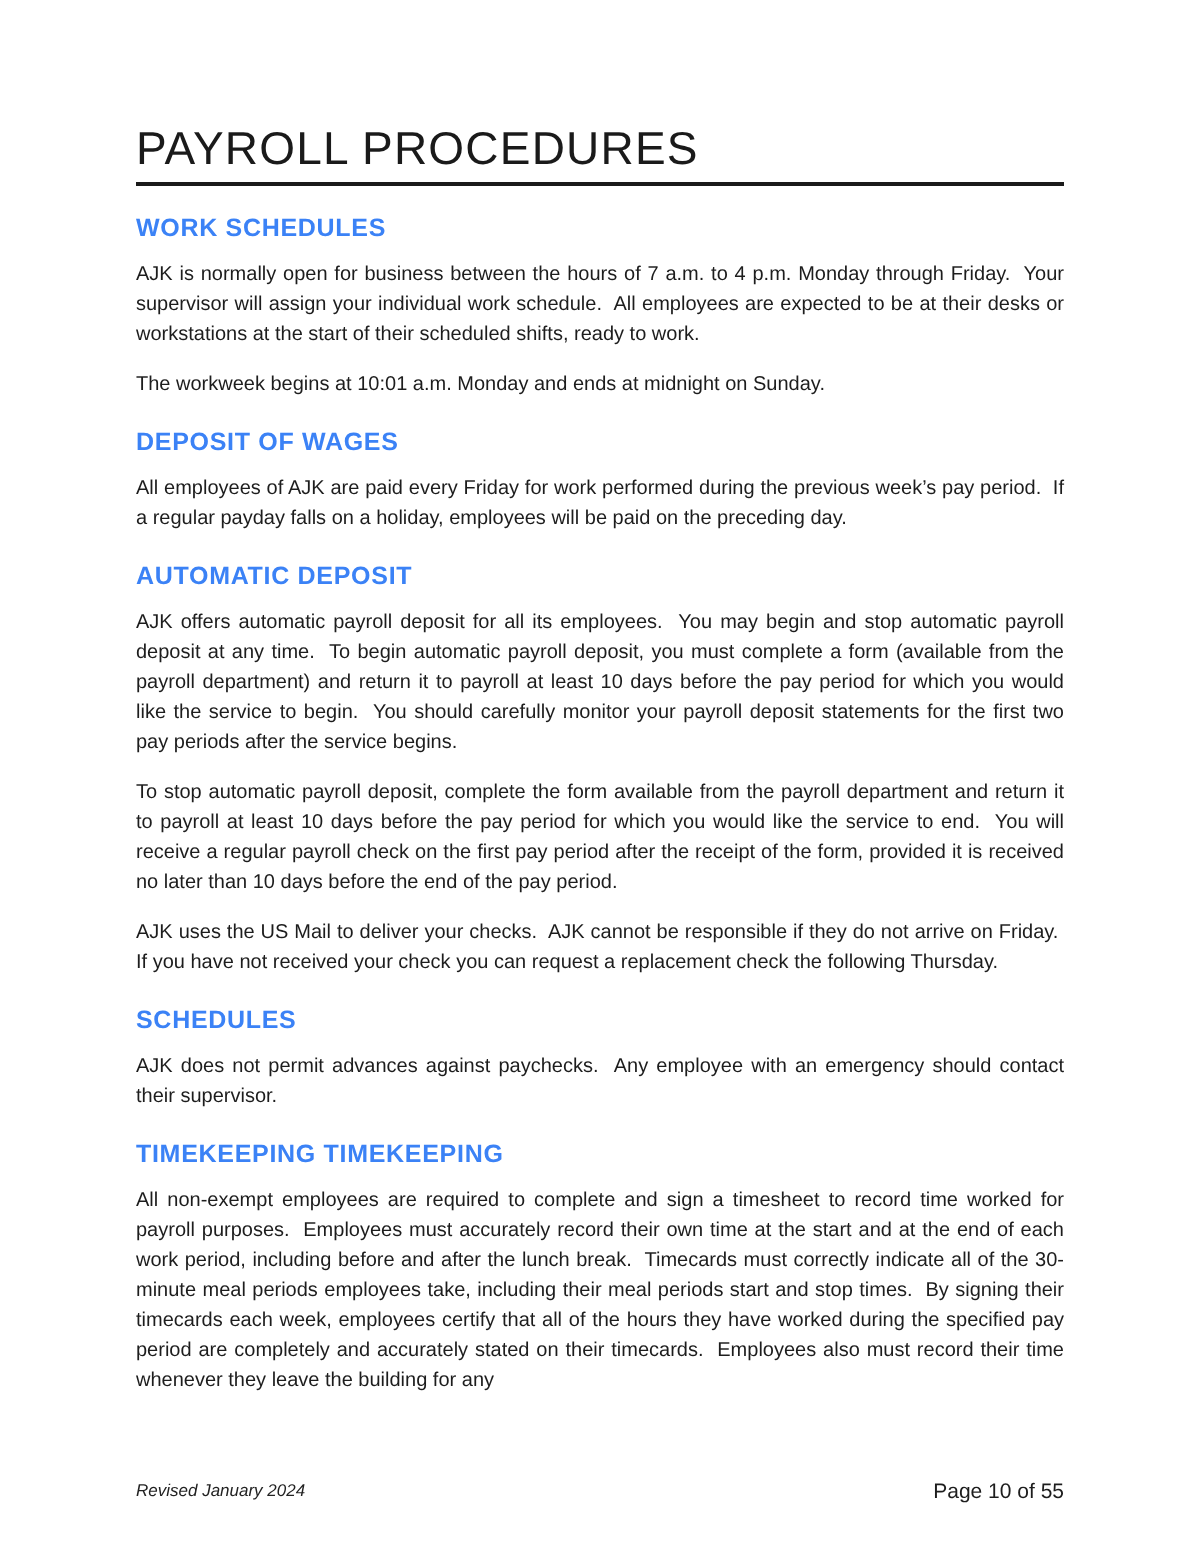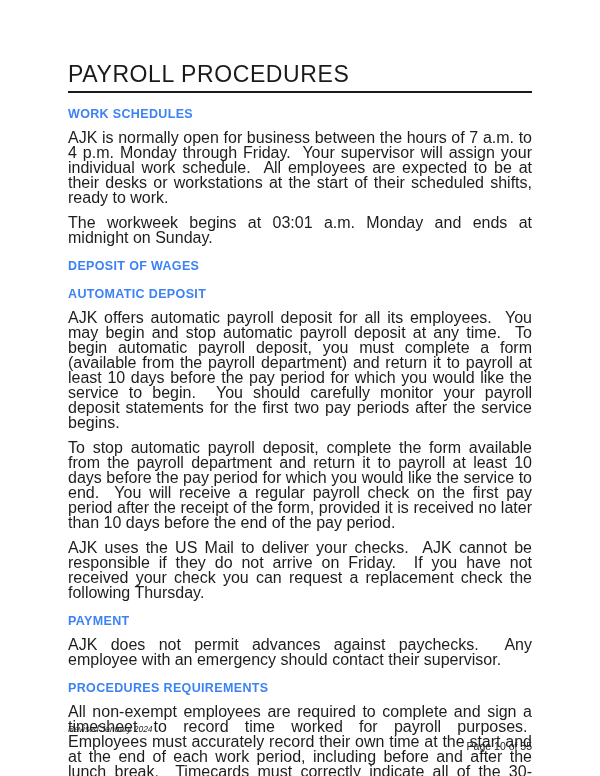--- a/index.html
+++ b/index.html
@@ -32,21 +32,21 @@
     margin: 0 0 2px 0;
   }
   .section-heading {
     font-size: 12.5px;
     font-weight: 700;
     letter-spacing: 0.35px;
     margin: 14px 0 9px 0;
     color: #3b82f6;
   }
   .para {
-    font-size: 16px;
+    font-size: 10px;
     line-height: 15px;
     text-align: justify;
     margin: 0 0 10px 0;
     color: #1d1d1d;
   }
   .footer {
     position: absolute;
     left: 68px;
     right: 68px;
     bottom: 24px;
@@ -55,55 +55,55 @@
     align-items: flex-start;
   }
   .revision-note {
     font-style: italic;
     font-size: 8.5px;
     color: #222222;
   }
   .page-number {
     font-size: 10.5px;
     color: #1d1d1d;
-    margin-top: 16px;
   }
 </style>
 </head>
 <body>
 
 <div class="page">
 
   <h1 class="doc-title">PAYROLL PROCEDURES</h1>
   <div class="title-rule"></div>
 
   <section>
     <h2 class="section-heading">WORK SCHEDULES</h2>
     <p class="para">AJK is normally open for business between the hours of 7 a.m. to 4 p.m. Monday through Friday.&nbsp; Your supervisor will assign your individual work schedule.&nbsp; All employees are expected to be at their desks or workstations at the start of their scheduled shifts, ready to work.</p>
-    <p class="para">The workweek begins at 03:01 a.m. Monday and ends at midnight on Sunday.</p>
+    <p class="para">The workweek begins at 10:01 a.m. Monday and ends at midnight on Sunday.</p>
   </section>
 
   <section>
     <h2 class="section-heading">DEPOSIT OF WAGES</h2>
+    <p class="para">All employees of AJK are paid every Friday for work performed during the previous week’s pay period.&nbsp; If a regular payday falls on a holiday, employees will be paid on the preceding day.</p>
   </section>
 
   <section>
     <h2 class="section-heading">AUTOMATIC DEPOSIT</h2>
     <p class="para">AJK offers automatic payroll deposit for all its employees.&nbsp; You may begin and stop automatic payroll deposit at any time.&nbsp; To begin automatic payroll deposit, you must complete a form (available from the payroll department) and return it to payroll at least 10 days before the pay period for which you would like the service to begin.&nbsp; You should carefully monitor your payroll deposit statements for the first two pay periods after the service begins.</p>
     <p class="para">To stop automatic payroll deposit, complete the form available from the payroll department and return it to payroll at least 10 days before the pay period for which you would like the service to end.&nbsp; You will receive a regular payroll check on the first pay period after the receipt of the form, provided it is received no later than 10 days before the end of the pay period.</p>
     <p class="para">AJK uses the US Mail to deliver your checks.&nbsp; AJK cannot be responsible if they do not arrive on Friday.&nbsp; If you have not received your check you can request a replacement check the following Thursday.</p>
   </section>
 
   <section>
-    <h2 class="section-heading">PAYMENT</h2>
+    <h2 class="section-heading">SCHEDULES</h2>
     <p class="para">AJK does not permit advances against paychecks.&nbsp; Any employee with an emergency should contact their supervisor.</p>
   </section>
 
   <section>
-    <h2 class="section-heading">PROCEDURES REQUIREMENTS</h2>
+    <h2 class="section-heading">TIMEKEEPING TIMEKEEPING</h2>
     <p class="para">All non-exempt employees are required to complete and sign a timesheet to record time worked for payroll purposes.&nbsp; Employees must accurately record their own time at the start and at the end of each work period, including before and after the lunch break.&nbsp; Timecards must correctly indicate all of the 30-minute meal periods employees take, including their meal periods start and stop times.&nbsp; By signing their timecards each week, employees certify that all of the hours they have worked during the specified pay period are completely and accurately stated on their timecards.&nbsp; Employees also must record their time whenever they leave the building for any</p>
   </section>
 
   <div class="footer">
     <span class="revision-note">Revised January 2024</span>
     <span class="page-number">Page 10 of 55</span>
   </div>
 
 </div>
 

